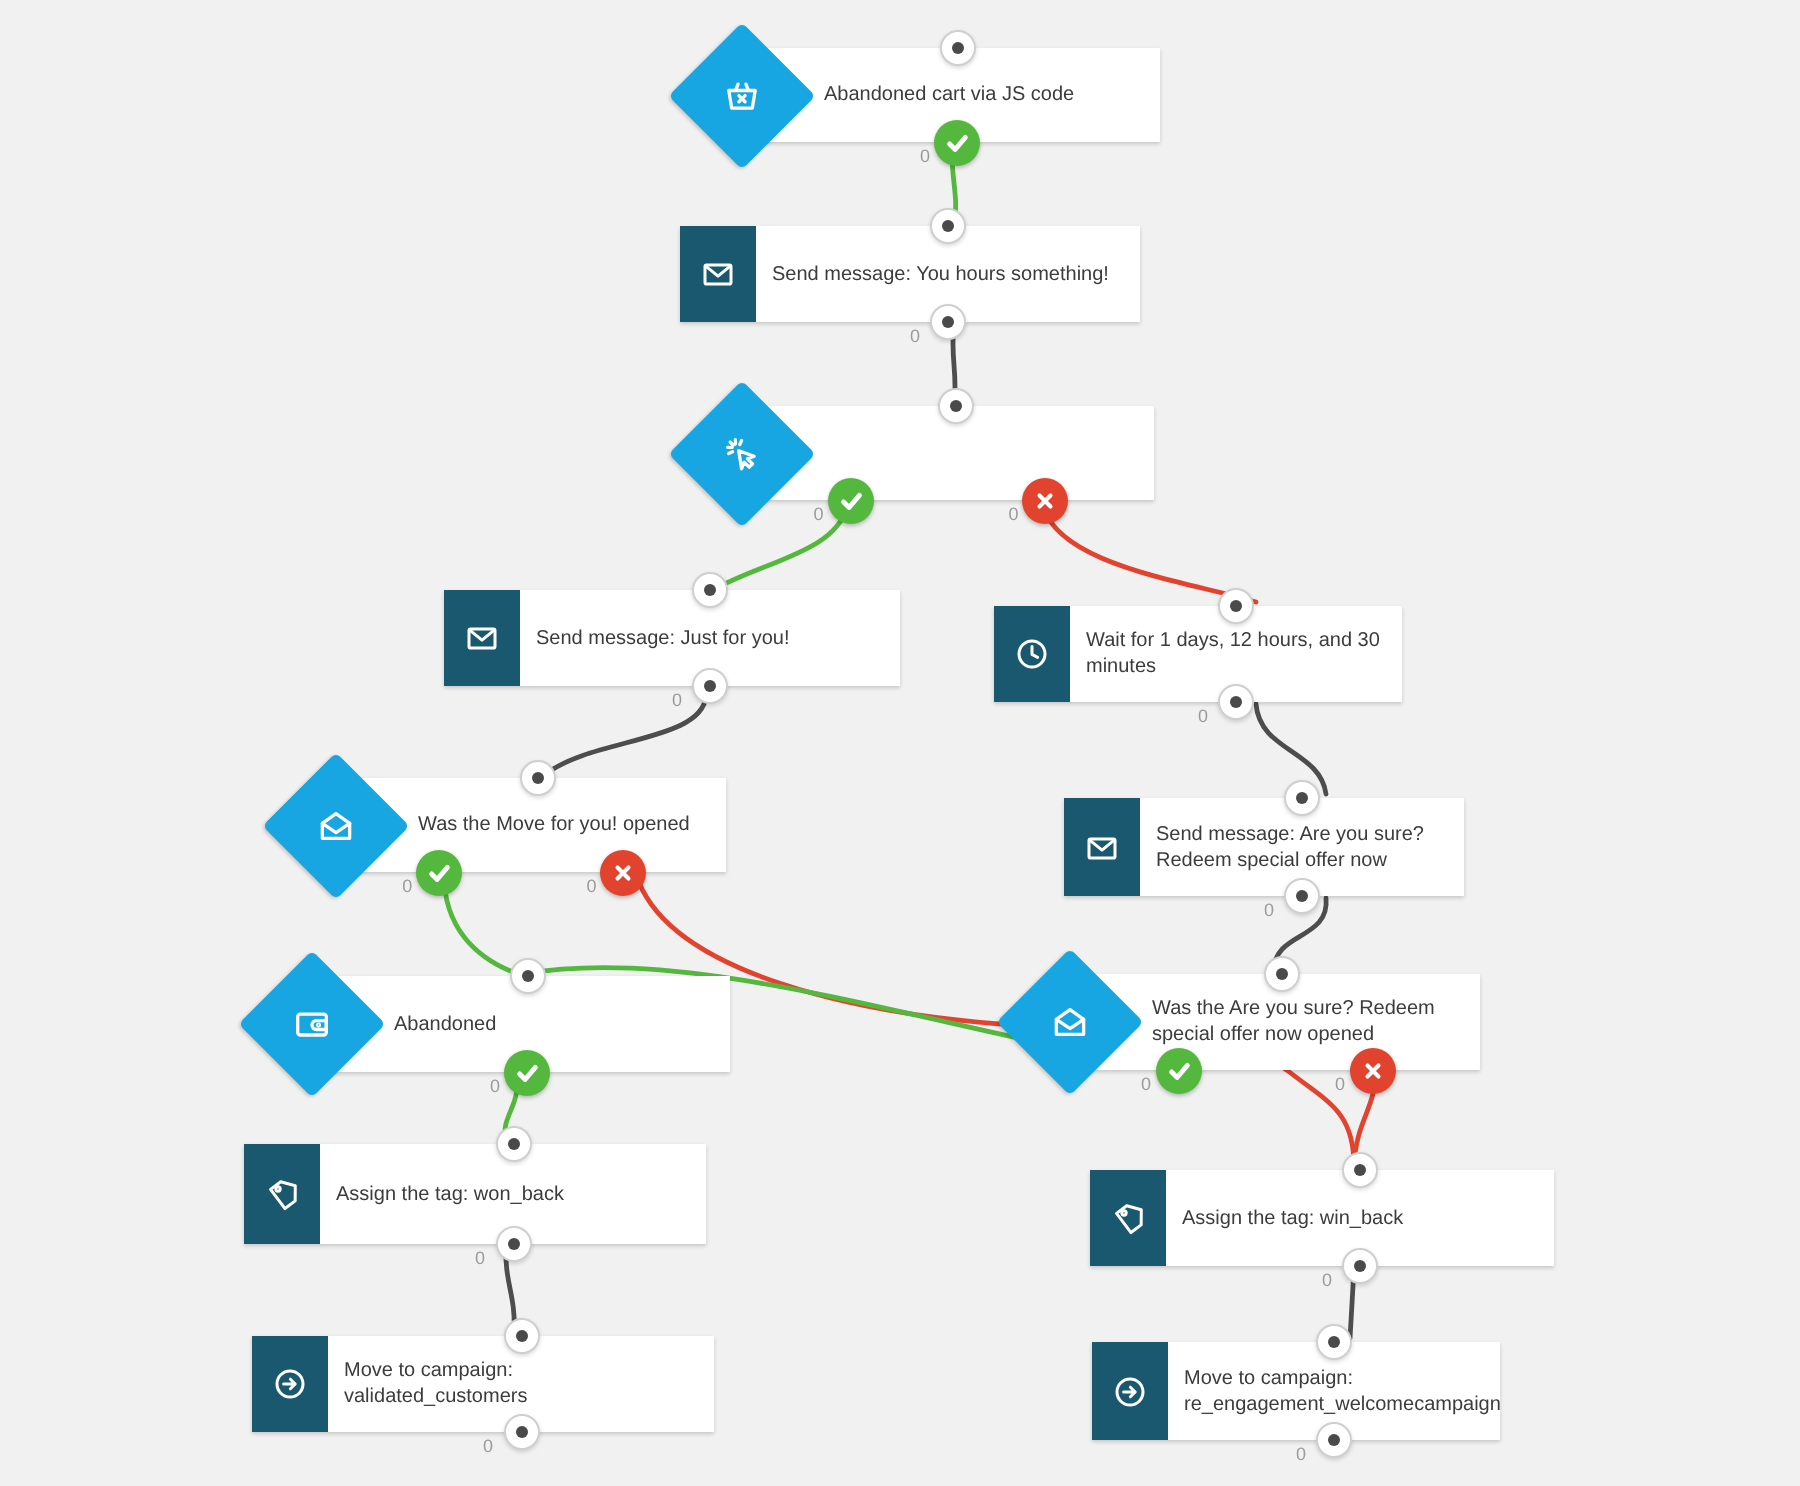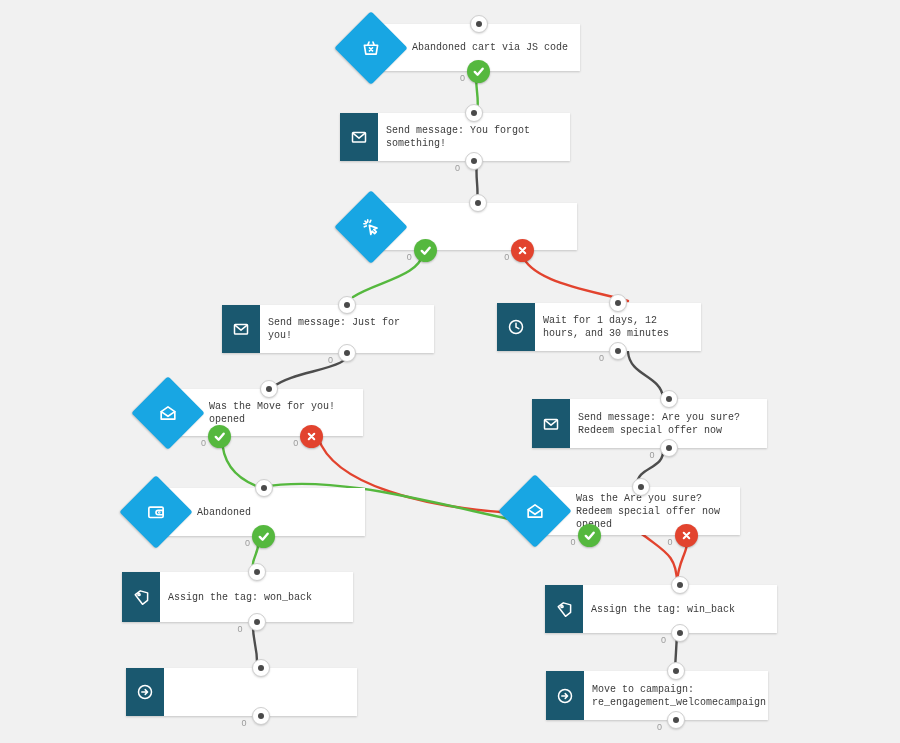--- a/index.html
+++ b/index.html
@@ -15,21 +15,21 @@
   .wire.red{stroke:#e2432e}
   .wire.gray{stroke:#4d4d4d}
 
   .node{
     position:absolute;background:#fff;z-index:2;
     display:flex;align-items:center;
     box-shadow:0 1px 2px rgba(0,0,0,.18);
   }
   .label{
     font-size:10px;line-height:13px;color:#3c3c3c;
-    padding:0 8px;overflow:hidden;font-family:Liberation Mono, monospace;
+    padding:0 8px;overflow:hidden;
   }
   .diamond-node .label{padding-left:34px}
   .link-text{color:#18a6e3}
 
   .sq-icon{
     flex:none;width:38px;align-self:stretch;background:#1a586f;
     display:flex;align-items:center;justify-content:center;
   }
   .diamond-icon{
     position:absolute;left:-33px;top:50%;width:52px;height:52px;
@@ -118,21 +118,21 @@
     <div class="count count-center">0</div>
   </div>
 
   <div class="node sq-node" style="left:340px;top:113px;width:230px;height:48px">
     <div class="sq-icon">
       <svg class="icsvg" width="20" height="20" viewBox="0 0 20 20">
           <rect x="3.5" y="5.5" width="13" height="9.5" rx="0.8"></rect>
           <path d="M4.2 6.3 l5.8 4.8 5.8-4.8"></path>
         </svg>
     </div>
-    <div class="label">Send message: You forgot something!</div>
+    <div class="label">Send message: You hours something!</div>
     <div class="connector dot-top"></div>
     <div class="connector dot-bottom"></div>
     <div class="count count-bottom">0</div>
   </div>
 
   <div class="node diamond-node" style="left:378px;top:203px;width:199px;height:47px">
     <div class="diamond-icon">
         <span class="ic">
       <svg class="icsvg" width="22" height="22" viewBox="0 0 20 20">
             <path d="M8.5 8.5 l7 2.5 -3 1.2 2.3 2.3 -1.5 1.5 -2.3-2.3 -1.2 3 z"></path>
@@ -148,21 +148,21 @@
       </div>
     <div class="count count-yes">0</div>
     <div class="badge red badge-no">
         <svg class="bsvg" width="11" height="11" viewBox="0 0 14 14">
           <path d="M3.5 3.5 l7 7 M10.5 3.5 l-7 7"></path>
         </svg>
       </div>
     <div class="count count-no">0</div>
   </div>
 
-  <div class="node sq-node" style="left:222px;top:305px;width:212px;height:48px">
+  <div class="node sq-node" style="left:222px;top:295px;width:228px;height:48px">
     <div class="sq-icon">
       <svg class="icsvg" width="20" height="20" viewBox="0 0 20 20">
           <rect x="3.5" y="5.5" width="13" height="9.5" rx="0.8"></rect>
           <path d="M4.2 6.3 l5.8 4.8 5.8-4.8"></path>
         </svg>
     </div>
     <div class="label">Send message: Just for you!</div>
     <div class="connector dot-top"></div>
     <div class="connector dot-bottom"></div>
     <div class="count count-bottom">0</div>
@@ -199,21 +199,21 @@
       </div>
     <div class="count count-yes">0</div>
     <div class="badge red badge-no">
         <svg class="bsvg" width="11" height="11" viewBox="0 0 14 14">
           <path d="M3.5 3.5 l7 7 M10.5 3.5 l-7 7"></path>
         </svg>
       </div>
     <div class="count count-no">0</div>
   </div>
 
-  <div class="node sq-node" style="left:532px;top:399px;width:235px;height:49px">
+  <div class="node sq-node" style="left:532px;top:399px;width:200px;height:49px">
     <div class="sq-icon">
       <svg class="icsvg" width="20" height="20" viewBox="0 0 20 20">
           <rect x="3.5" y="5.5" width="13" height="9.5" rx="0.8"></rect>
           <path d="M4.2 6.3 l5.8 4.8 5.8-4.8"></path>
         </svg>
     </div>
     <div class="label">Send message: Are you sure? Redeem special offer now</div>
     <div class="connector dot-top"></div>
     <div class="connector dot-bottom"></div>
     <div class="count count-bottom">0</div>
@@ -277,39 +277,40 @@
     <div class="count count-bottom">0</div>
   </div>
 
   <div class="node sq-node" style="left:126px;top:668px;width:231px;height:48px">
     <div class="sq-icon">
       <svg class="icsvg" width="20" height="20" viewBox="0 0 20 20">
           <circle cx="10" cy="10" r="6.5"></circle>
           <path d="M6.8 10 h5.6 M10.2 7.6 l2.4 2.4 -2.4 2.4"></path>
         </svg>
     </div>
+    <div class="label">Move to campaign: validated_customers</div>
     <div class="connector dot-top"></div>
     <div class="connector dot-bottom"></div>
     <div class="count count-bottom">0</div>
   </div>
 
   <div class="node sq-node" style="left:545px;top:585px;width:232px;height:48px">
     <div class="sq-icon">
       <svg class="icsvg" width="20" height="20" viewBox="0 0 20 20">
           <path d="M4 8.5 L8.5 4 l7.5 1 1 7.5 -4.5 4.5 z" transform="rotate(8 10 10)"></path>
           <circle cx="8" cy="7.5" r="1.1"></circle>
         </svg>
     </div>
     <div class="label">Assign the tag: win_back</div>
     <div class="connector dot-top"></div>
     <div class="connector dot-bottom"></div>
     <div class="count count-bottom">0</div>
   </div>
 
-  <div class="node sq-node" style="left:546px;top:671px;width:222px;height:49px">
+  <div class="node sq-node" style="left:546px;top:671px;width:204px;height:49px">
     <div class="sq-icon">
       <svg class="icsvg" width="20" height="20" viewBox="0 0 20 20">
           <circle cx="10" cy="10" r="6.5"></circle>
           <path d="M6.8 10 h5.6 M10.2 7.6 l2.4 2.4 -2.4 2.4"></path>
         </svg>
     </div>
     <div class="label">Move to campaign: re_engagement_welcomecampaign</div>
     <div class="connector dot-top"></div>
     <div class="connector dot-bottom"></div>
     <div class="count count-bottom">0</div>

